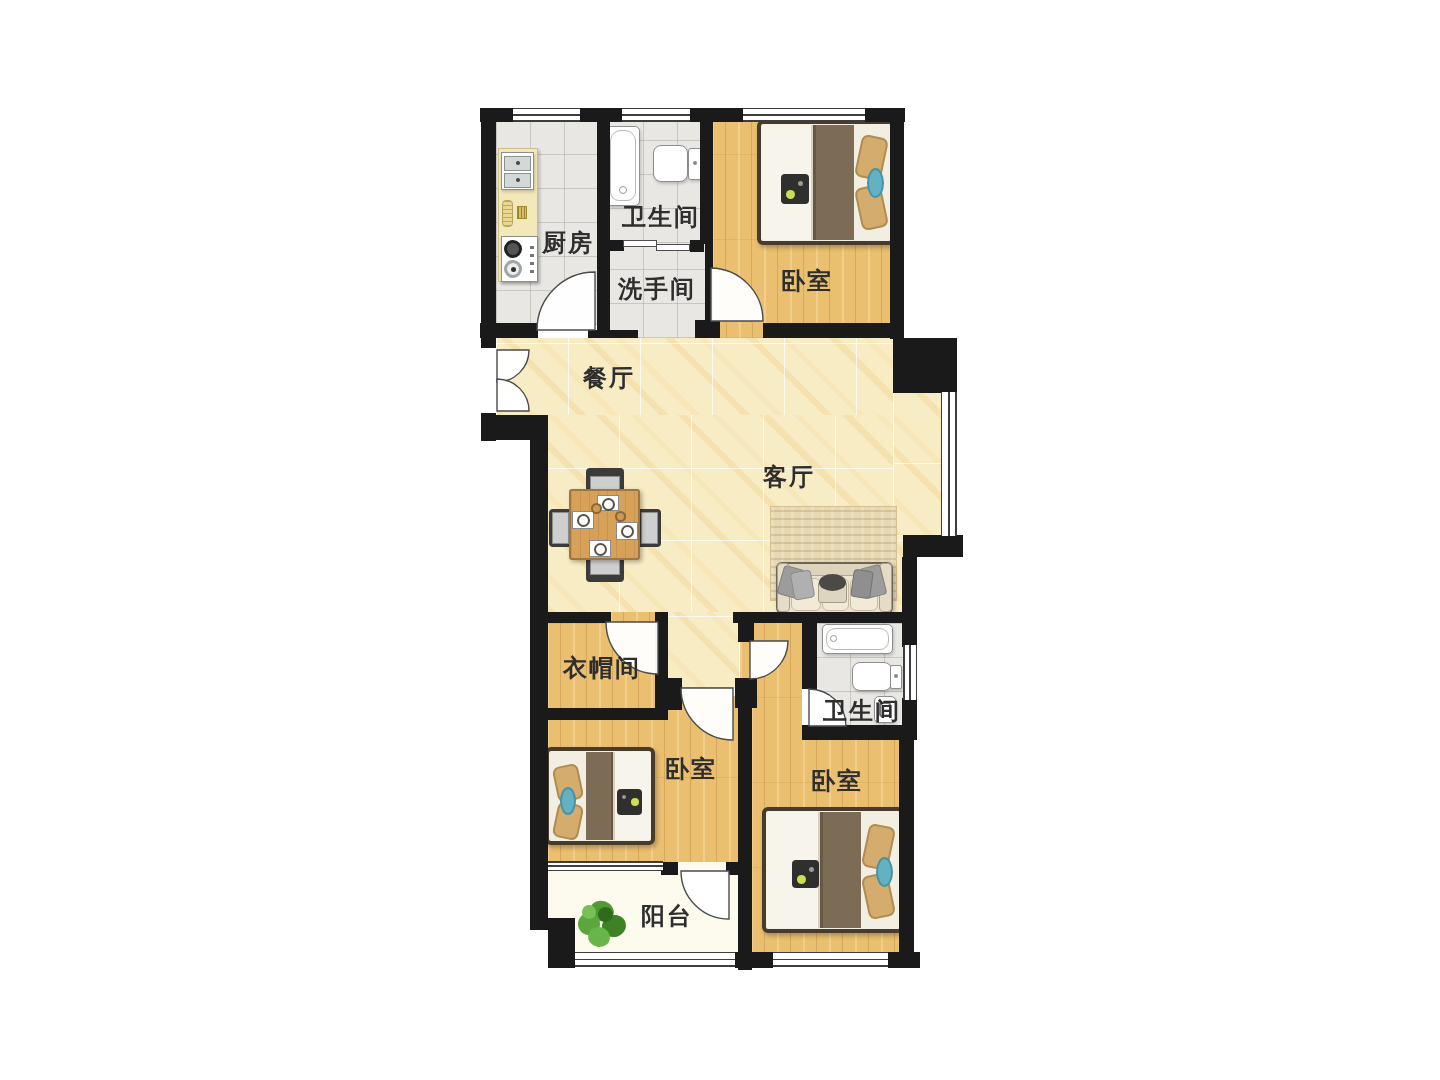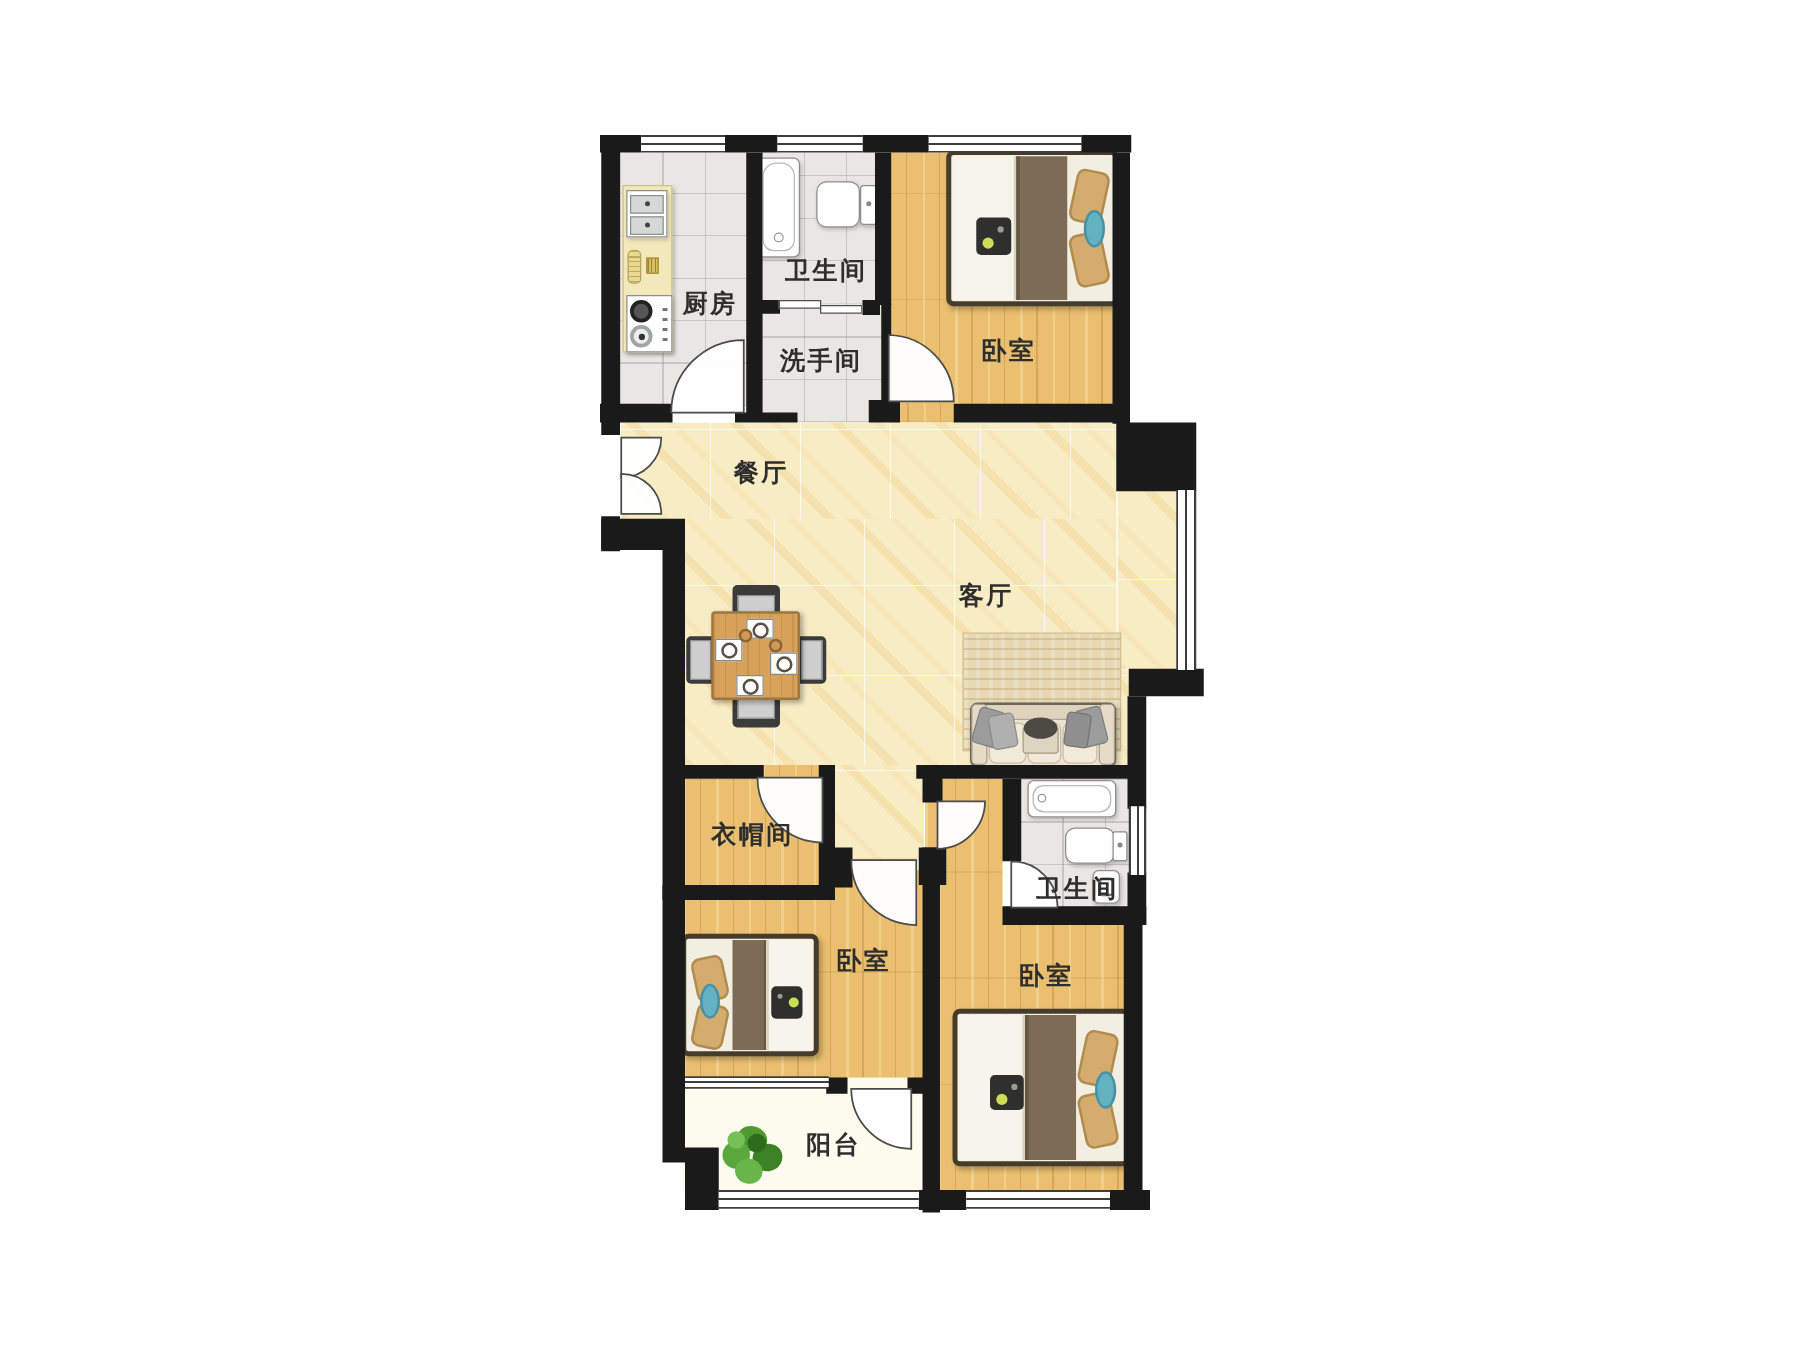--- a/index.html
+++ b/index.html
@@ -28,21 +28,21 @@
   
   .bed{border:4px solid #473c2c;border-radius:6px;background:#f4f0e3;box-shadow:2px 3px 4px rgba(0,0,0,.25);}
   .quilt{background:var(--bed-quilt,#f7f4eb);}
   .blanket{background:var(--bed-blanket,#7d6c55);}
   .pillow{background:var(--pillow,#d3ac6e);border:2px solid #b08c4f;border-radius:7px;}
   .teal{background:var(--teal,#64b1c2);border:2px solid #4792a6;border-radius:50%;}
   .tray{background:#2f2f2d;border-radius:4px;}
   .dot-lime{background:#cddd55;border-radius:50%;}
   .dot-gray{background:#9a9a96;border-radius:50%;}
   .fixture{background:#fff;border:1.5px solid #8e8e8e;box-shadow:1px 2px 3px rgba(0,0,0,.18);}
-  .room-label{transform:translate(-50%,-50%);font-size:20px;font-weight:600;color:var(--label,#2e2e2e);
+  .room-label{transform:translate(-50%,-50%);font-size:24px;font-weight:600;color:var(--label,#2e2e2e);
               letter-spacing:2px;white-space:nowrap;z-index:60;}
   .rug{background-color:var(--rug,#e7d8b4);border:1px solid #d3c194;
     background-image:repeating-linear-gradient(0deg,rgba(170,140,80,.30) 0 2px,transparent 2px 8px),
                      repeating-linear-gradient(90deg,rgba(255,255,255,.18) 0 3px,transparent 3px 10px);}
   .chair{background:#3b3b3b;border-radius:4px;}
   .seat{background:#cfcfcf;border:1px solid #8e8e8e;}
   .mat{background:#fff;border:1px solid #8a8a8a;}
   .plate{width:9px;height:9px;border:2px solid #5c5046;border-radius:50%;background:#fff;margin:2px auto;}
   .leaf{border-radius:50%;}
   .z1{z-index:10}.z2{z-index:20}.z3{z-index:30}.z4{z-index:40}.z5{z-index:50}

